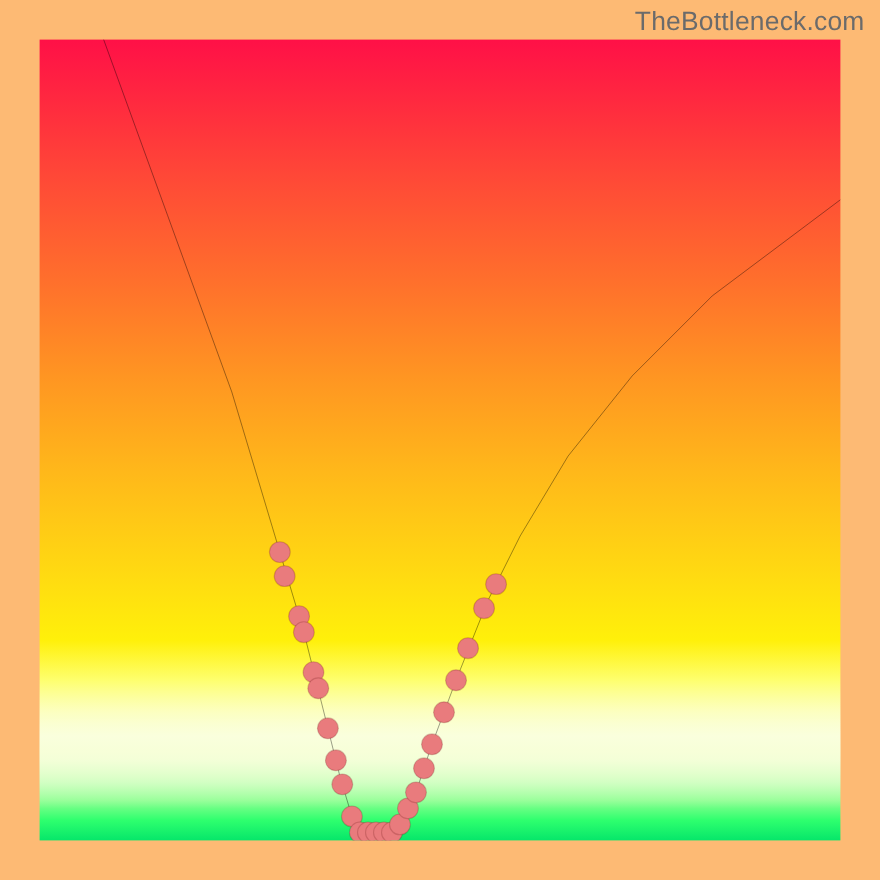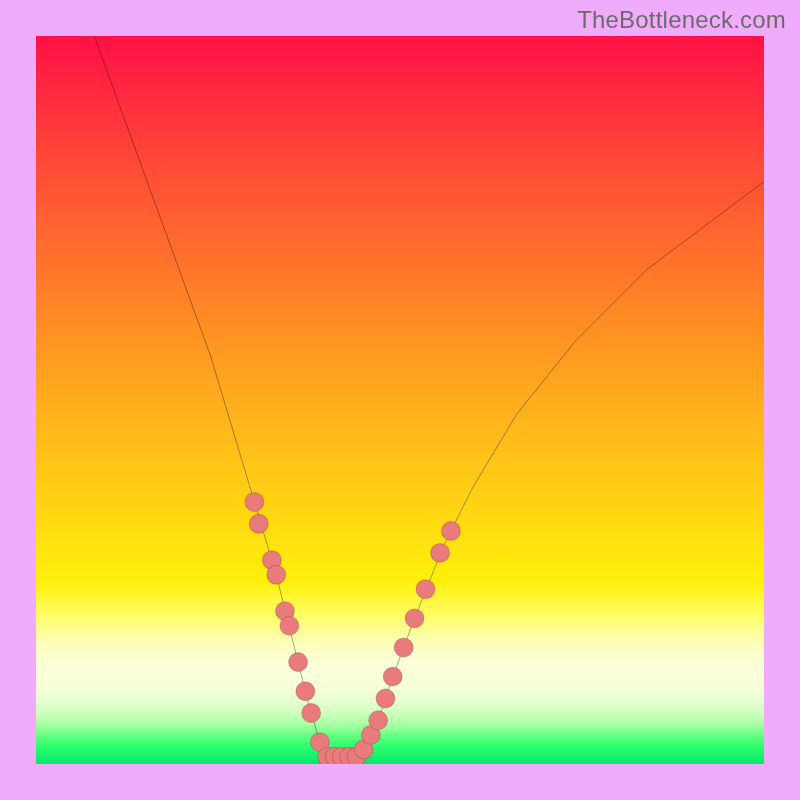--- a/index.html
+++ b/index.html
@@ -8,21 +8,21 @@
     width: 800px;
     height: 800px;
     background: #000;
     font-family: Arial, Helvetica, sans-serif;
     overflow: hidden;
   }
   .frame {
     position: relative;
     width: 800px;
     height: 800px;
-    background: #f0abfc;
+    background: #fdba74;
   }
   .watermark {
     position: absolute;
     top: 6px;
     right: 14px;
     color: #6b6b6b;
     font-size: 24px;
     font-weight: 500;
     letter-spacing: 0.2px;
     white-space: nowrap;

